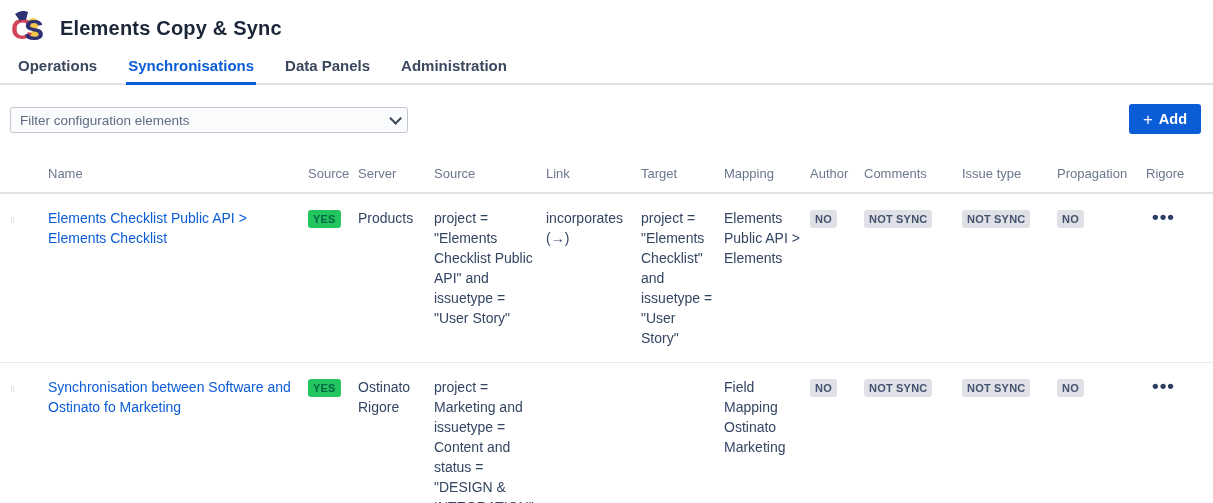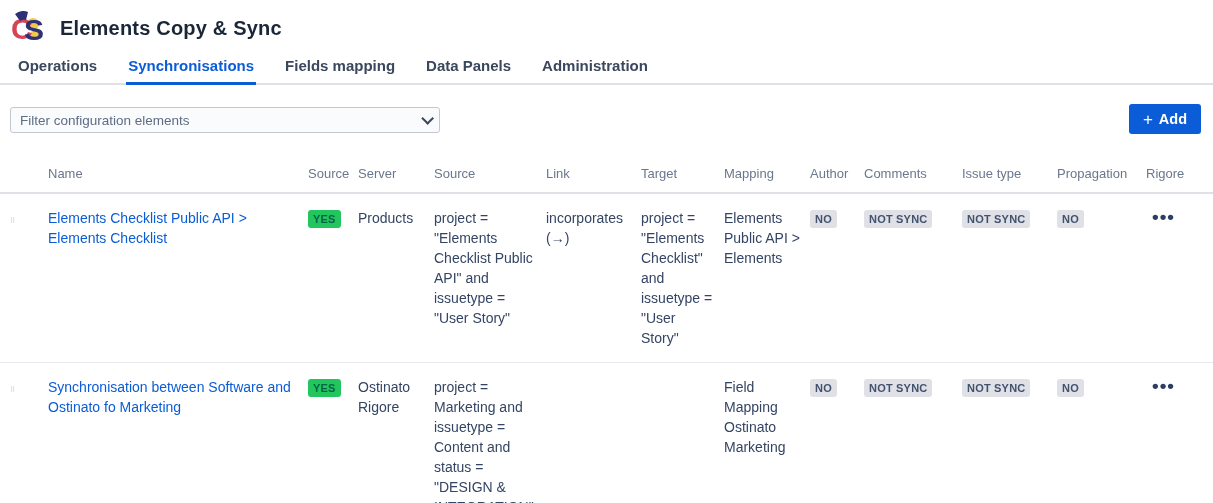--- a/index.html
+++ b/index.html
@@ -24,21 +24,21 @@
   }
   .tab.active { color: #0b5cd7; }
   .tab.active::after {
     content: ""; position: absolute; left: 0; right: 0; bottom: -2px; height: 3px;
     background: #0b5cd7;
   }
 
   
   .toolbar { display: flex; justify-content: space-between; align-items: flex-start; padding: 22px 12px 0 10px; }
   .filter-select {
-    width: 430px; height: 26px; background: #fafbfc; border: 1px solid #c3c7d0; border-radius: 3px;
+    width: 398px; height: 26px; background: #fafbfc; border: 1px solid #c3c7d0; border-radius: 3px;
     display: flex; align-items: center; padding: 0 9px; cursor: pointer;
   }
   .filter-select .sel-text { font-size: 13.5px; color: #5e6c84; flex: 1 1 auto; }
   .chev { width: 9px; height: 9px; border-right: 2px solid #3b475c; border-bottom: 2px solid #3b475c;
     transform: rotate(45deg) translateY(-3px); flex: 0 0 auto; }
   .add-btn {
     background: #0b5cd7; color: #fff; border: none; border-radius: 3px; height: 30px; margin-top: -3px;
     padding: 0 14px; font-size: 14.5px; font-weight: 700; cursor: pointer;
     font-family: "Liberation Sans", sans-serif; display: inline-flex; align-items: center; gap: 6px;
   }
@@ -83,21 +83,20 @@
       <text x="-1" y="28" font-family="Liberation Sans, sans-serif" font-size="30" font-weight="900" fill="#d5455a">C</text>
       <path d="M3 3 A 13 13 0 0 1 16 1 L 14 9 A 7 7 0 0 0 8 10 Z" fill="#2e3274"></path>
       <text x="12" y="29" font-family="Liberation Sans, sans-serif" font-size="30" font-weight="900" fill="#2e3274">S</text>
     </svg>
     <div class="page-title">Elements Copy &amp; Sync</div>
   </div>
 
   <div class="tabs">
     <div class="tab">Operations</div>
     <div class="tab active">Synchronisations</div>
-    <div class="tab">Fields mapping</div>
     <div class="tab">Data Panels</div>
     <div class="tab">Administration</div>
   </div>
 
   <div class="toolbar">
     <div class="filter-select">
       <span class="sel-text">Filter configuration elements</span>
       <span class="chev"></span>
     </div>
     <button class="add-btn">

